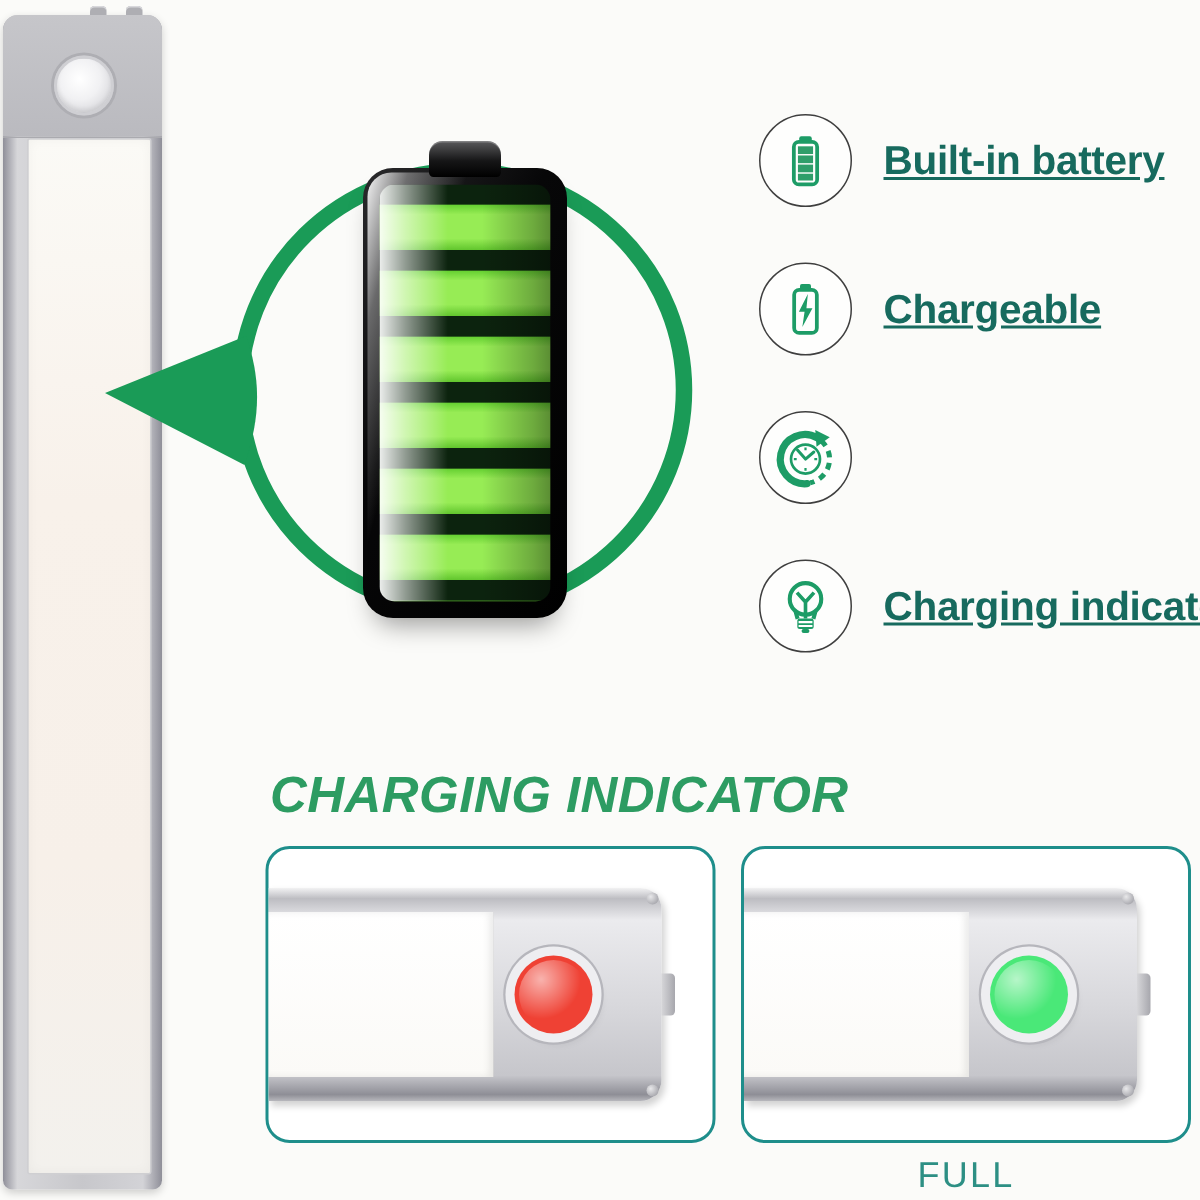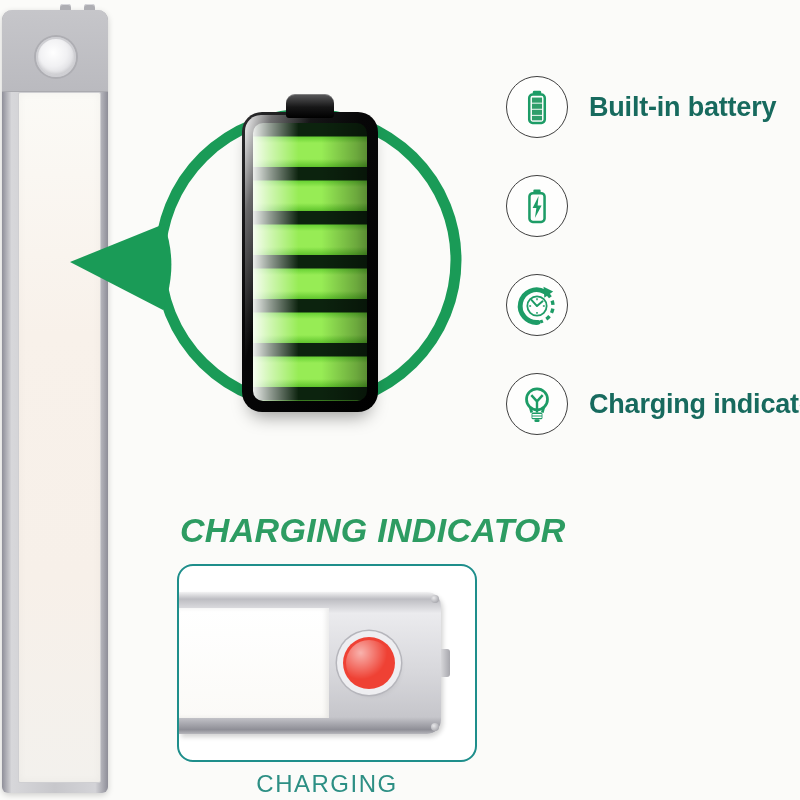--- a/index.html
+++ b/index.html
@@ -38,21 +38,21 @@
   .battery-stripes { position:absolute; inset:11px; border-radius:10px; overflow:hidden;
     background:
       linear-gradient(90deg, rgba(255,255,255,.92) 0%, rgba(255,255,255,.55) 15%, rgba(255,255,255,0) 40%, rgba(0,0,0,0) 60%, rgba(0,0,0,.28) 90%, rgba(0,0,0,.4) 100%),
       repeating-linear-gradient(180deg, #0c230e 0px, #0c230e 13px, #69d234 14px, #97ec55 20px, #97ec55 36px, #5fc42c 44px); }
 
   
   .features { position:absolute; left:506px; top:76px; display:flex; flex-direction:column; gap:37px; z-index:2; }
   .feature-item { display:flex; align-items:center; white-space:nowrap; }
   .icon-circle { width:62px; height:62px; border-radius:50%; border:1.6px solid #3f3f3f; background:#fefefd;
     display:flex; align-items:center; justify-content:center; flex:0 0 auto; }
-  .feature-label { margin-left:21px; font-size:27px; font-weight:bold; color:#176a5e; letter-spacing:-.2px; }
+  .feature-label { margin-left:21px; font-size:27px; font-weight:bold; color:#176a5e; letter-spacing:-.2px;text-decoration:underline; }
 
   
   .section-title { position:absolute; left:180px; top:511px; font-size:34px; font-weight:bold; font-style:italic;
     color:#2d9c62; letter-spacing:.3px; z-index:2; }
   .panels { position:absolute; left:177px; top:564px; display:flex; gap:17px; z-index:2; }
   .panel-col { display:flex; flex-direction:column; align-items:center; }
   .panel { position:relative; width:300px; height:198px; background:#ffffff; border:2px solid #1e8e8b;
     border-radius:16px; overflow:hidden; }
   .device { position:absolute; left:0; top:26px; bottom:26px; width:262px;
     background:linear-gradient(180deg,#f2f2f3 0%,#bdbdc2 5%,#ebebee 15%,#d8d8dc 55%,#c6c6cb 88%,#8e8e96 97%,#b7b7bc 100%);
@@ -113,20 +113,21 @@
     </div>
 
     <div class="feature-item">
       <div class="icon-circle">
         <svg class="icon-svg" width="42" height="42" viewBox="0 0 40 40">
           <rect x="16.5" y="4.2" width="7" height="3.6" rx="1.2" fill="#1d9c66"></rect>
           <rect x="12.8" y="7.8" width="14.4" height="27.4" rx="3.2" fill="none" stroke="#1d9c66" stroke-width="2.4"></rect>
           <path d="M21.5 10.5 L15.8 21.8 H19.4 L18 31.5 L24.4 19.6 H20.6 Z" fill="#1d9c66"></path>
         </svg>
       </div>
+      <span class="feature-label">Chargeable</span>
     </div>
 
     <div class="feature-item">
       <div class="icon-circle">
         <svg class="icon-svg" width="42" height="42" viewBox="0 0 40 40">
           <path d="M23 6 A15.3 15.3 0 0 1 23 36" fill="none" stroke="#1d9c66" stroke-width="3.2" stroke-dasharray="4.2 3.6"></path>
           <path d="M21 36.6 A15.6 15.6 0 1 1 27.5 7.6" fill="none" stroke="#1d9c66" stroke-width="4.6" stroke-linecap="round"></path>
           <path d="M26.2 2.6 L35.4 7.2 L27 13.2 Z" fill="#1d9c66"></path>
           <circle cx="20" cy="21" r="9.2" fill="#ffffff" stroke="#1d9c66" stroke-width="1.7"></circle>
           <path d="M20 13.6 V15.4 M27.4 21 H25.6 M20 28.4 V26.6 M12.6 21 H14.4" stroke="#1d9c66" stroke-width="1.4"></path>
@@ -158,19 +159,30 @@
     <div class="panel-col">
       <div class="panel">
         <div class="device">
           <div class="light-panel"></div>
           <div class="indicator-dot" style="background: rgb(239, 65, 52);"></div>
           <div class="side-tab"></div>
           <div class="screw screw-top"></div>
           <div class="screw screw-bottom"></div>
         </div>
       </div>
-      <div class="panel-label">CHARGING</div>
     </div>
 
+    <div class="panel-col">
+      <div class="panel">
+        <div class="device">
+          <div class="light-panel"></div>
+          <div class="indicator-dot" style="background: rgb(74, 232, 120);"></div>
+          <div class="side-tab"></div>
+          <div class="screw screw-top"></div>
+          <div class="screw screw-bottom"></div>
+        </div>
+      </div>
+      <div class="panel-label">FULL</div>
+    </div>
 
   </div>
 
 </div>
 
 </body></html>

